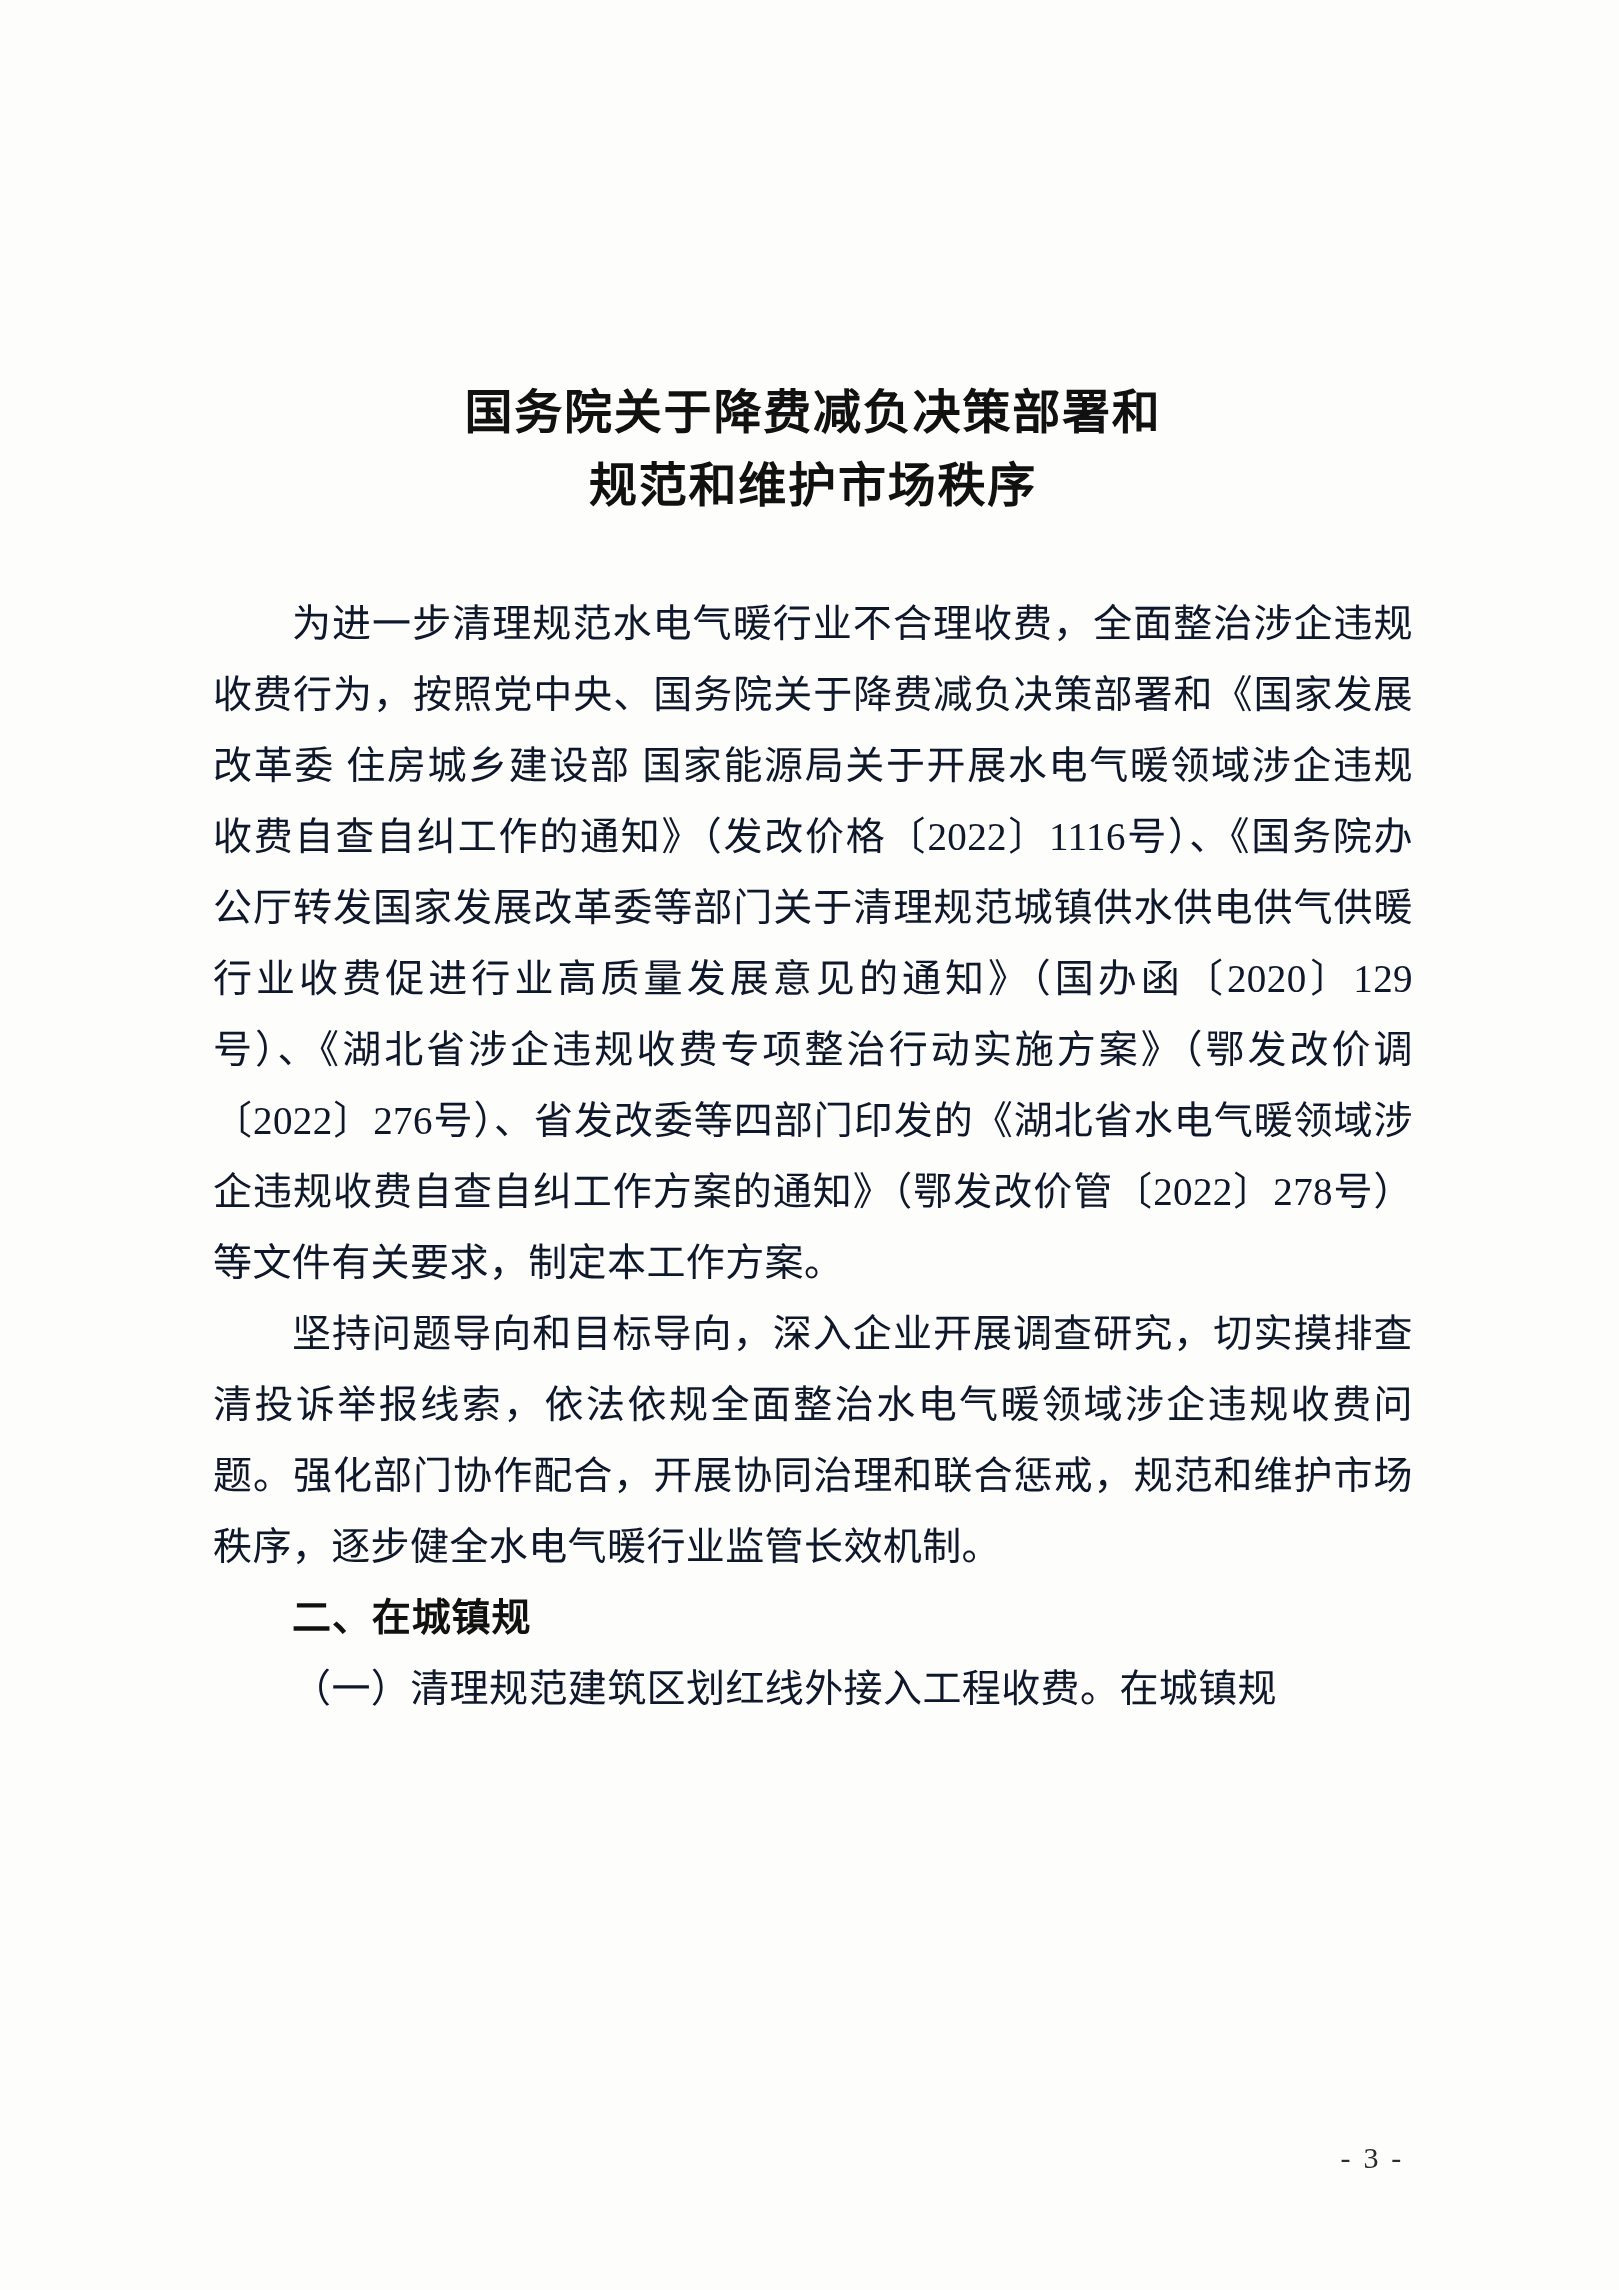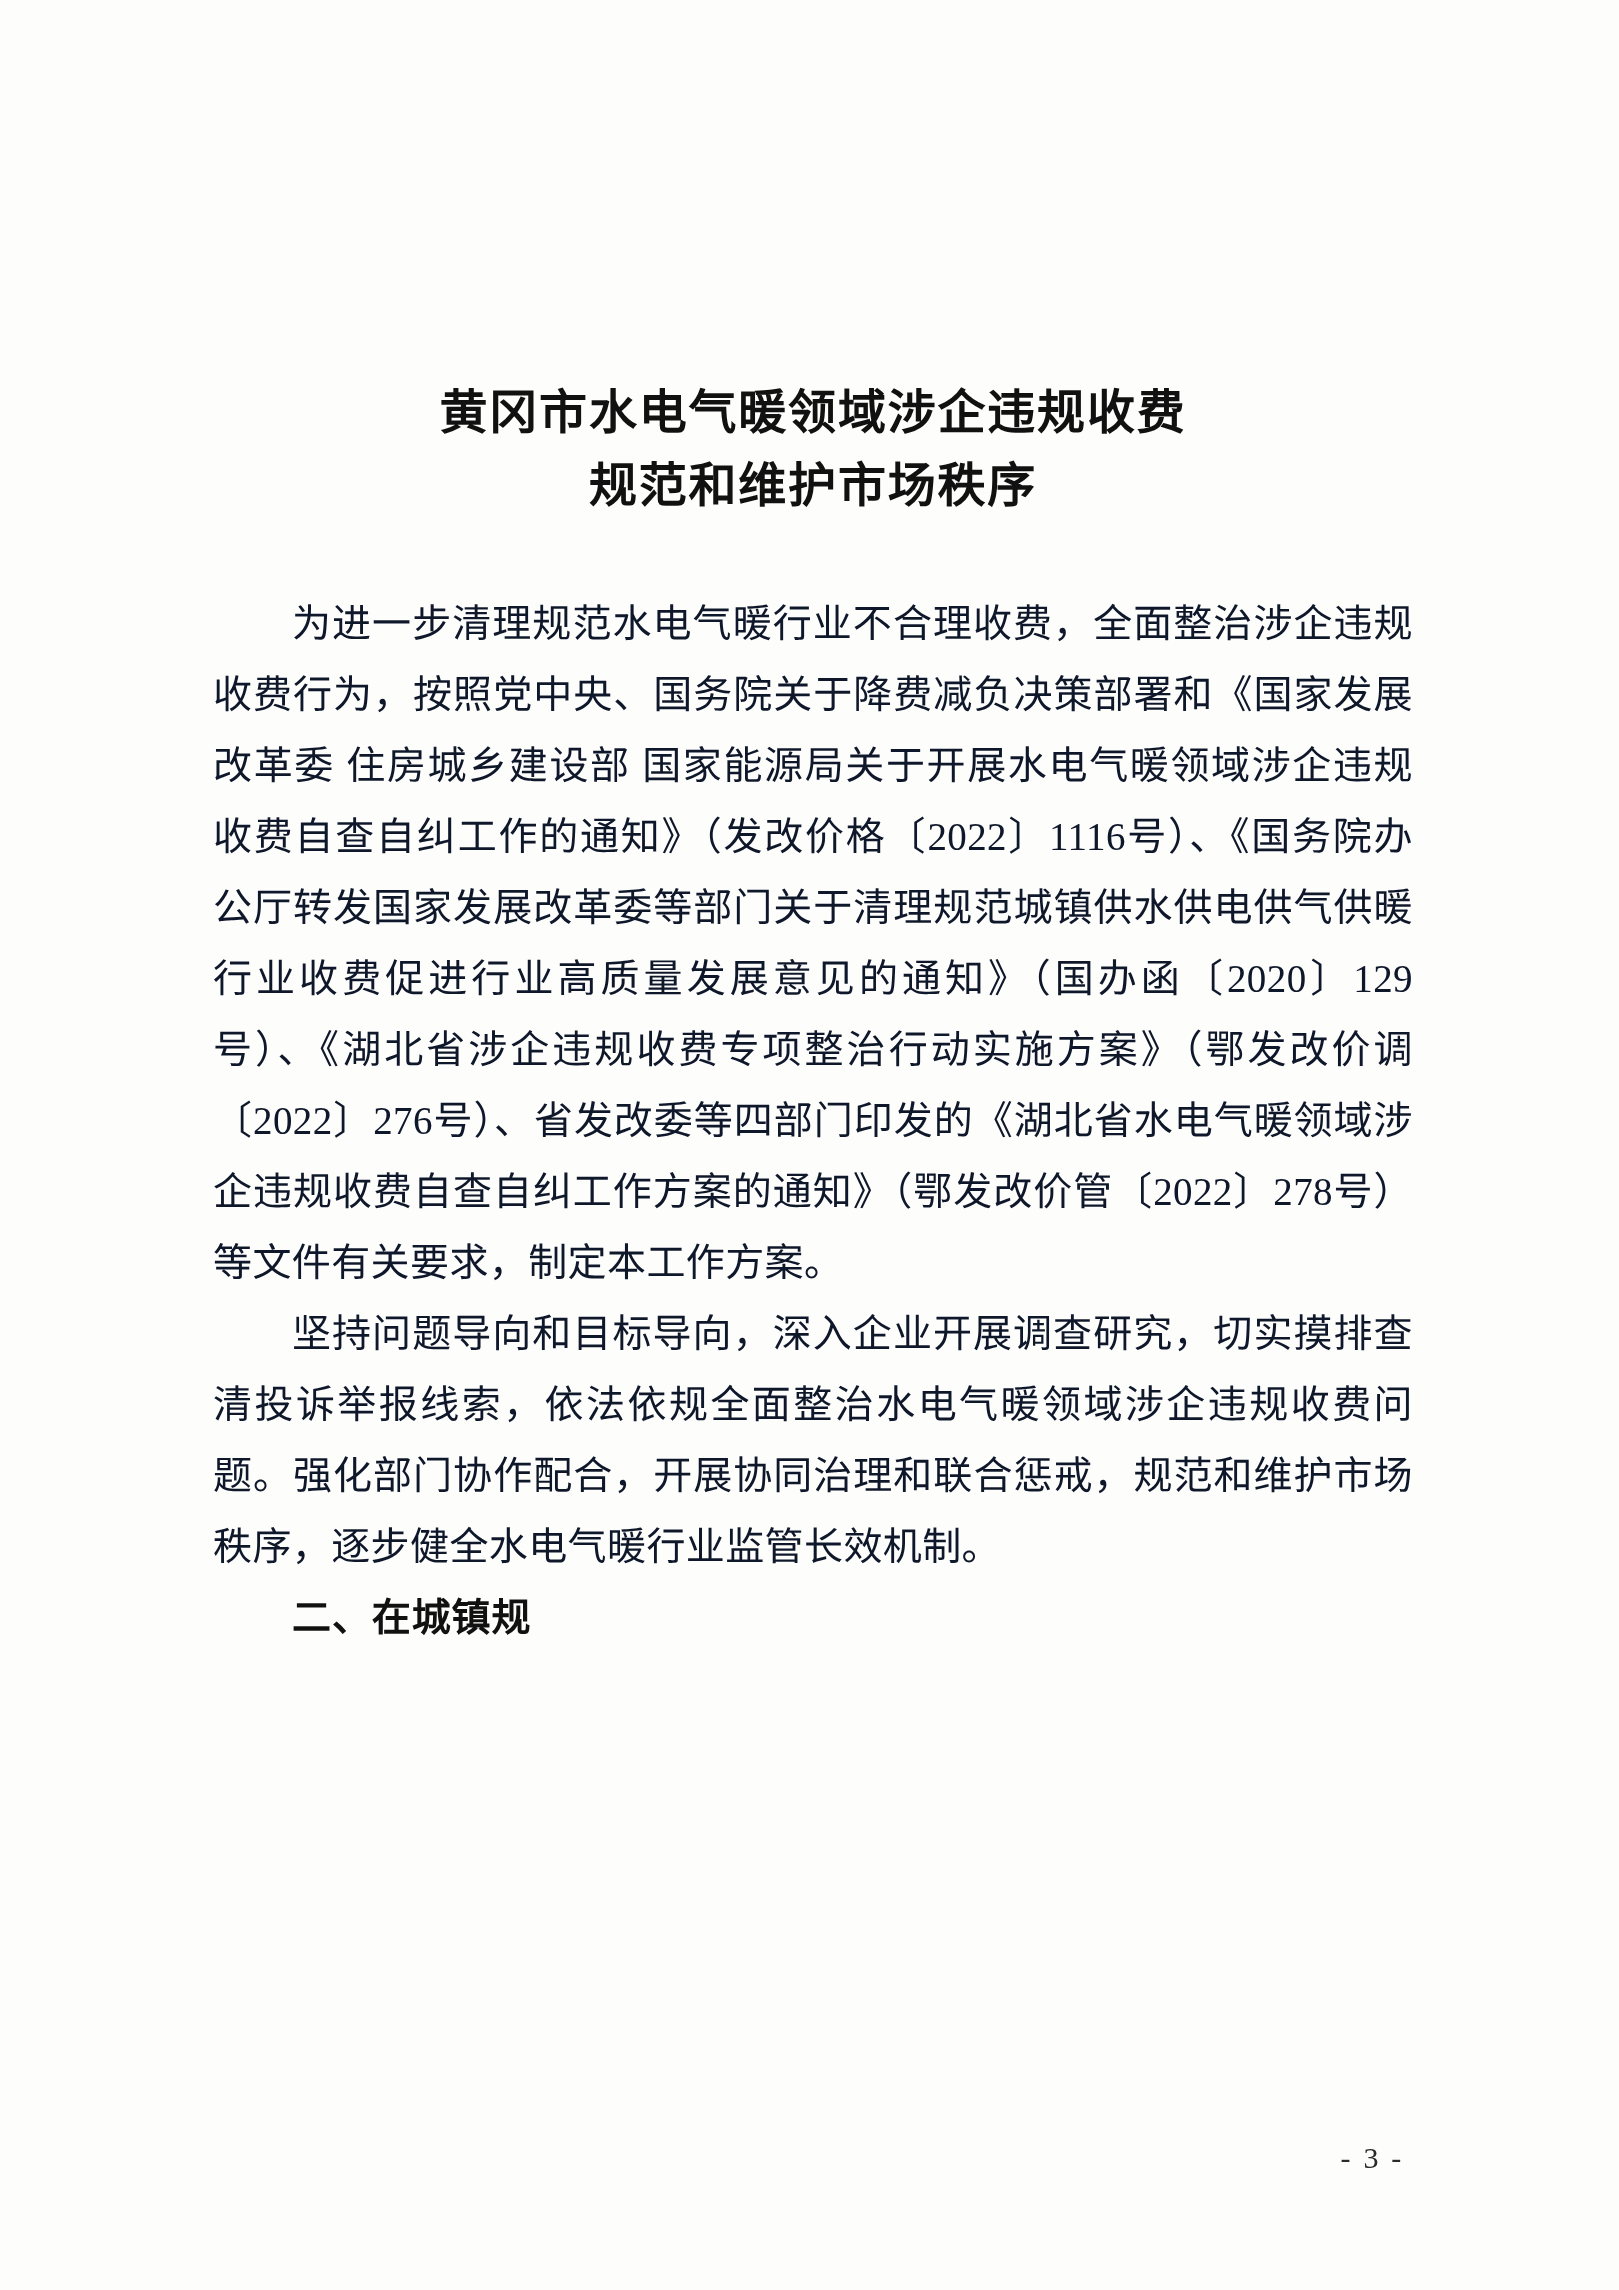--- a/index.html
+++ b/index.html
@@ -69,28 +69,29 @@
   }
 </style>
 </head>
 <body>
 
 <div class="page">
 
   <div class="content">
 
     <h1 class="doc-title">
-      <span class="line">黄冈市水电气暖领域涉企违规收费</span>
+      <span class="line">国务院关于降费减负决策部署和</span>
       <span class="line">规范和维护市场秩序</span>
     </h1>
 
     <div class="body-block">
       <p class="para">为进一步清理规范水电气暖行业不合理收费，全面整治涉企违规收费行为，按照党中央、国务院关于降费减负决策部署和《国家发展改革委 住房城乡建设部 国家能源局关于开展水电气暖领域涉企违规收费自查自纠工作的通知》（发改价格〔2022〕1116号）、《国务院办公厅转发国家发展改革委等部门关于清理规范城镇供水供电供气供暖行业收费促进行业高质量发展意见的通知》（国办函〔2020〕129号）、《湖北省涉企违规收费专项整治行动实施方案》（鄂发改价调〔2022〕276号）、省发改委等四部门印发的《湖北省水电气暖领域涉企违规收费自查自纠工作方案的通知》（鄂发改价管〔2022〕278号）等文件有关要求，制定本工作方案。</p>
       <p class="para">坚持问题导向和目标导向，深入企业开展调查研究，切实摸排查清投诉举报线索，依法依规全面整治水电气暖领域涉企违规收费问题。强化部门协作配合，开展协同治理和联合惩戒，规范和维护市场秩序，逐步健全水电气暖行业监管长效机制。</p>
       <p class="heading">二、在城镇规</p>
+      <p class="para">（一）清理规范建筑区划红线外接入工程收费。在城镇规</p>
     </div>
 
   </div>
 
   <div class="page-number">- 3 -</div>
 
 </div>
 
 
 </body></html>

